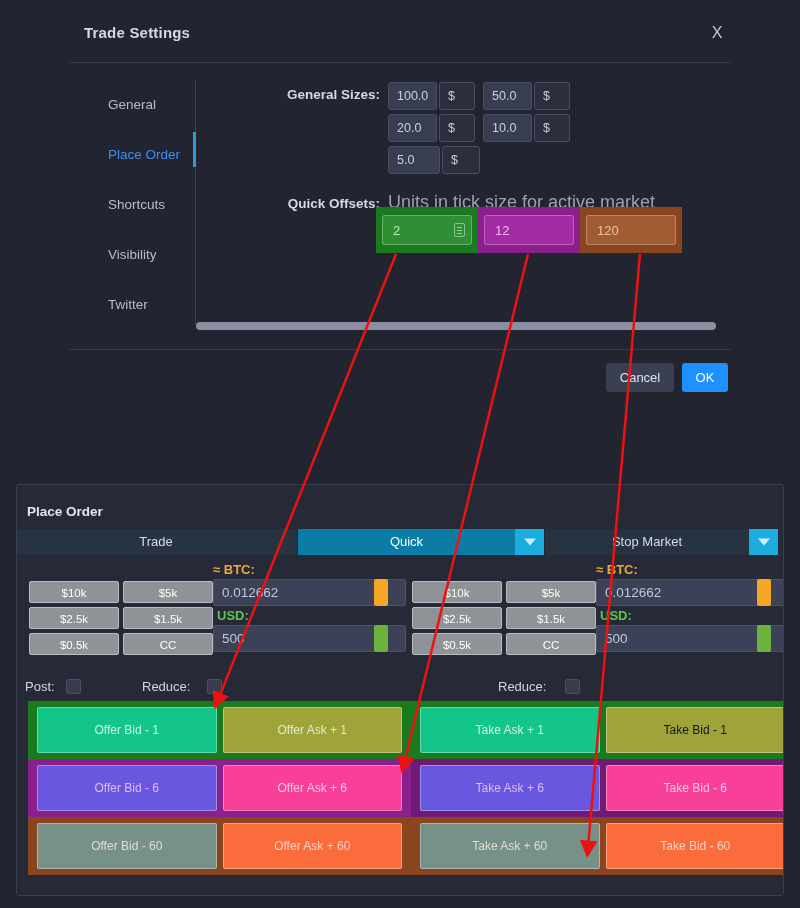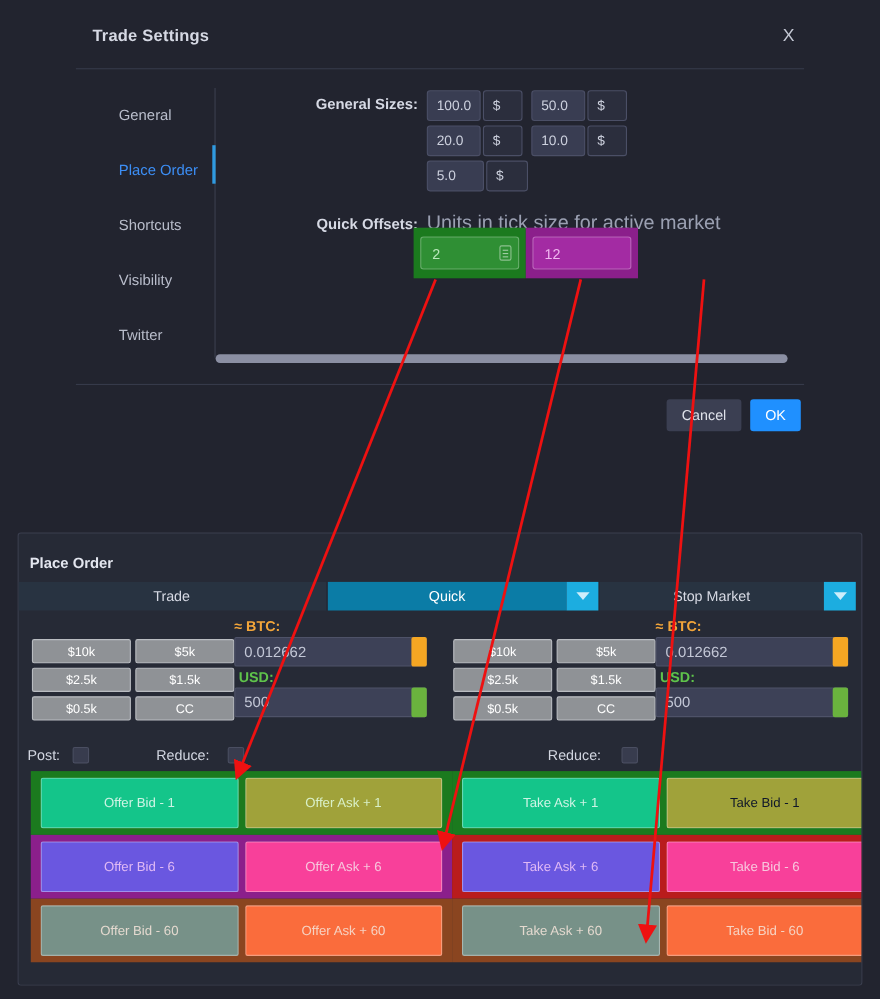--- a/index.html
+++ b/index.html
@@ -183,21 +183,21 @@
     background: #8f9296; color: #ffffff; font-size: 11.5px;
     border: 1px solid #b9bcc1; border-radius: 2px; margin-right: 4px;
     cursor: pointer;
   }
   .cur-label {
     position: absolute; font-size: 13px; font-weight: bold; white-space: nowrap;
   }
   .cur-label.btc { left: 196px; top: 3px; color: #f2a53a; }
   .cur-label.usd { left: 200px; top: 49px; color: #5fc44b; }
   .cur-field {
-    position: absolute; height: 27px; width: 175px;
+    position: absolute; height: 27px; width: 193px;
     background: #3d4157; border: 1px solid #4e5268; border-radius: 2px;
     color: #c3c7d6; font-size: 13.5px; line-height: 25px; padding-left: 8px;
   }
   .cur-field.btc { left: 196px; top: 20px; }
   .cur-field.usd { left: 196px; top: 66px; }
   .cur-swatch {
     position: absolute; width: 14px; height: 27px; border-radius: 2px;
   }
   .cur-swatch.btc { left: 357px; top: 20px; background: #f5a623; }
   .cur-swatch.usd { left: 357px; top: 66px; background: #6ab33e; }
@@ -278,20 +278,25 @@
     <div id="quick-offsets-row">
       <div class="qo-cell" id="qo-0" style="background: rgb(27, 122, 30);">
         <div class="qo-inner" id="qo-inner-0" style="background: rgb(47, 143, 52); border: 1px solid rgba(255, 255, 255, 0.28);">
           <span class="qo-text" id="qo-text-0" style="color: rgb(185, 232, 187);">2</span>
           <span class="qo-spin"></span>
         </div>
       </div>
       <div class="qo-cell" id="qo-1" style="background: rgb(139, 31, 139);">
         <div class="qo-inner" id="qo-inner-1" style="background: rgb(163, 43, 163); border: 1px solid rgba(255, 255, 255, 0.28); text-align: center;">
           <span class="qo-text" id="qo-text-1" style="color: rgb(240, 182, 240);">12</span>
+        </div>
+      </div>
+      <div class="qo-cell" id="qo-2" style="background: rgb(138, 69, 32);">
+        <div class="qo-inner" id="qo-inner-2" style="background: rgb(160, 92, 50); border: 1px solid rgba(255, 255, 255, 0.28);">
+          <span class="qo-text" id="qo-text-2" style="color: rgb(240, 195, 168);">120</span>
         </div>
       </div>
     </div>
 
     <div id="settings-scroll-track">
       <div id="settings-scroll-thumb"></div>
     </div>
 
     <div id="footer-rule"></div>
     <div id="dialog-buttons">
@@ -381,21 +386,21 @@
         <div class="ob-half" id="ob-half-0b" style="background: rgb(27, 122, 30);">
           <div class="ob-btn" id="ob-0-2" style="background: rgb(20, 197, 138); color: rgb(205, 243, 228); border: 1px solid rgba(255, 255, 255, 0.35);">Take Ask + 1</div>
           <div class="ob-btn" id="ob-0-3" style="background: rgb(160, 162, 58); color: #0f172a; border: 1px solid rgba(255, 255, 255, 0.35);">Take Bid - 1</div>
         </div>
       </div>
       <div class="ob-row" id="ob-row-1">
         <div class="ob-half" id="ob-half-1a" style="background: rgb(139, 31, 139);">
           <div class="ob-btn" id="ob-1-0" style="background: rgb(106, 87, 224); color: rgb(224, 185, 245); border: 1px solid rgba(255, 255, 255, 0.35);">Offer Bid - 6</div>
           <div class="ob-btn" id="ob-1-1" style="background: rgb(248, 64, 154); color: rgb(247, 199, 221); border: 1px solid rgba(255, 255, 255, 0.35);">Offer Ask + 6</div>
         </div>
-        <div class="ob-half" id="ob-half-1b" style="background: #b91c1c;">
+        <div class="ob-half" id="ob-half-1b" style="background: #701a75;">
           <div class="ob-btn" id="ob-1-2" style="background: rgb(106, 87, 224); color: rgb(224, 185, 245); border: 1px solid rgba(255, 255, 255, 0.35);">Take Ask + 6</div>
           <div class="ob-btn" id="ob-1-3" style="background: rgb(248, 64, 154); color: rgb(247, 199, 221); border: 1px solid rgba(255, 255, 255, 0.35);">Take Bid - 6</div>
         </div>
       </div>
       <div class="ob-row" id="ob-row-2">
         <div class="ob-half" id="ob-half-2a" style="background: rgb(138, 69, 32);">
           <div class="ob-btn" id="ob-2-0" style="background: rgb(119, 145, 136); color: rgb(228, 217, 207); border: 1px solid rgba(255, 255, 255, 0.35);">Offer Bid - 60</div>
           <div class="ob-btn" id="ob-2-1" style="background: rgb(250, 108, 60); color: rgb(246, 210, 194); border: 1px solid rgba(255, 255, 255, 0.35);">Offer Ask + 60</div>
         </div>
         <div class="ob-half" id="ob-half-2b" style="background: rgb(138, 69, 32);">

